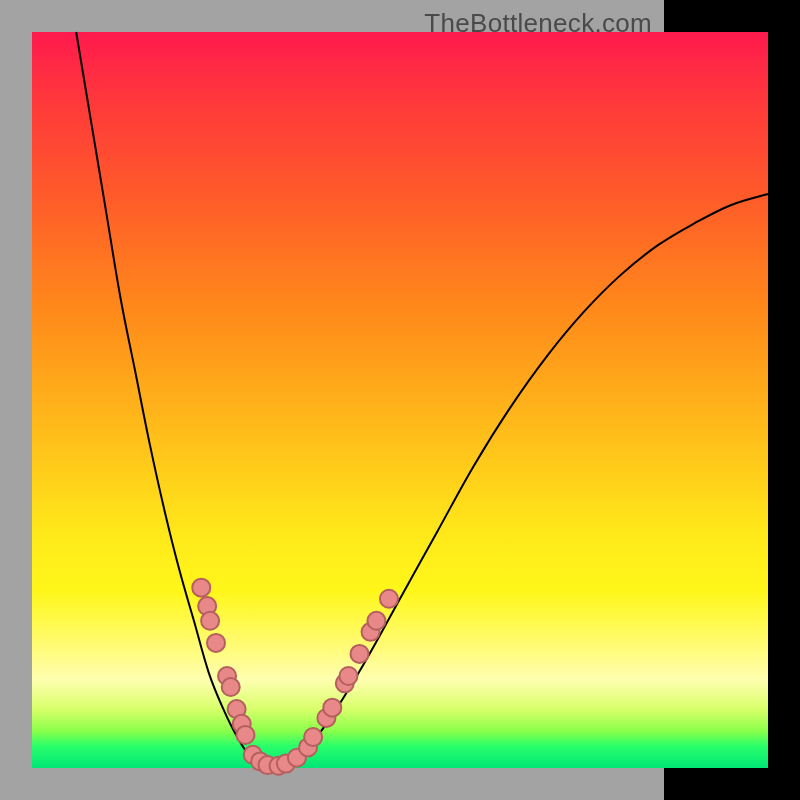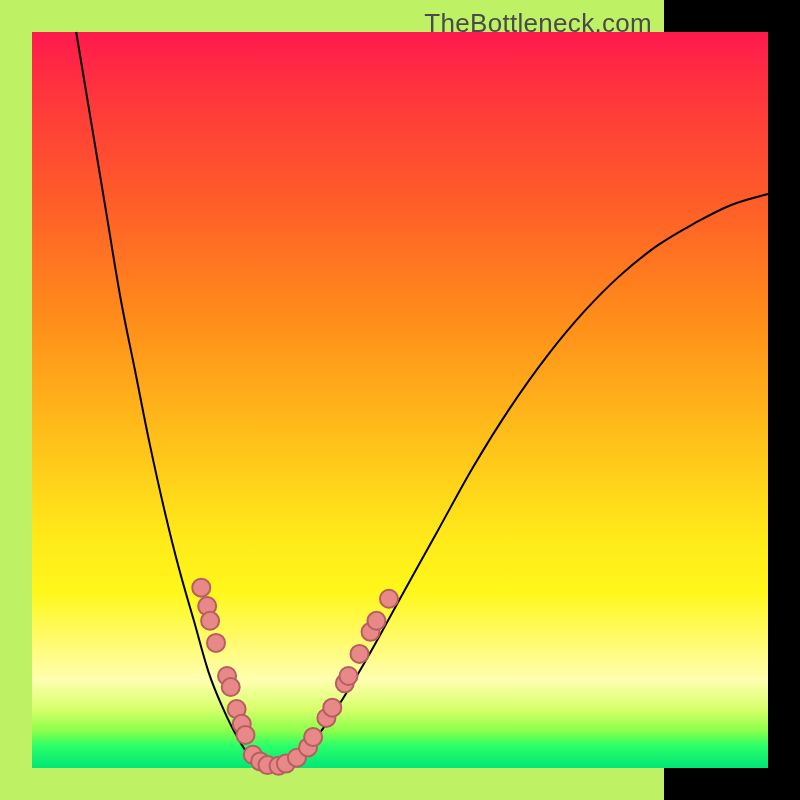--- a/index.html
+++ b/index.html
@@ -8,21 +8,21 @@
     width: 800px;
     height: 800px;
     overflow: hidden;
     background: #000;
     font-family: Arial, Helvetica, sans-serif;
   }
   .frame {
     position: relative;
     width: 664px;
     height: 800px;
-    background: #bef264;
+    background: #a3a3a3;
   }
   .plot-area {
     position: absolute;
     left: 32px;
     top: 32px;
     width: 736px;
     height: 736px;
     background: linear-gradient(
       to bottom,
       #ff1a4d 0%,

